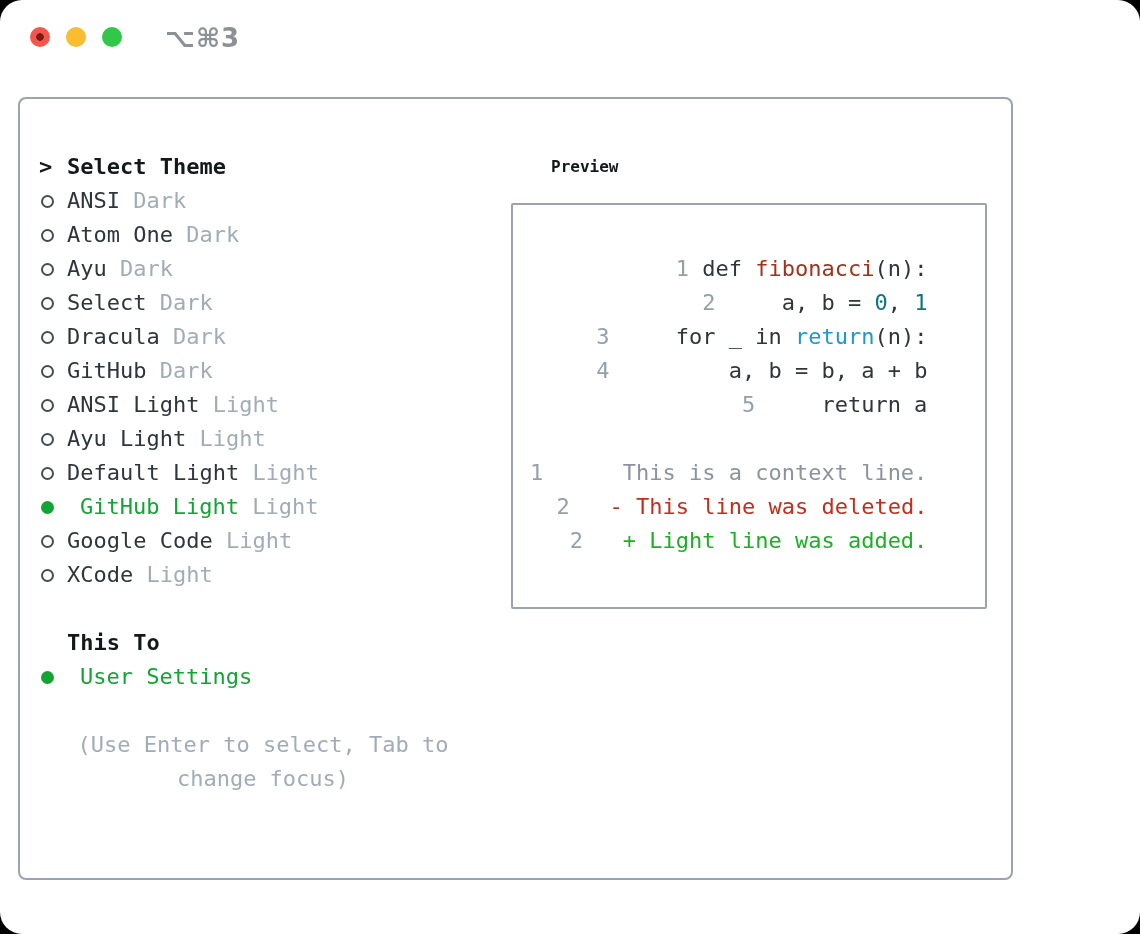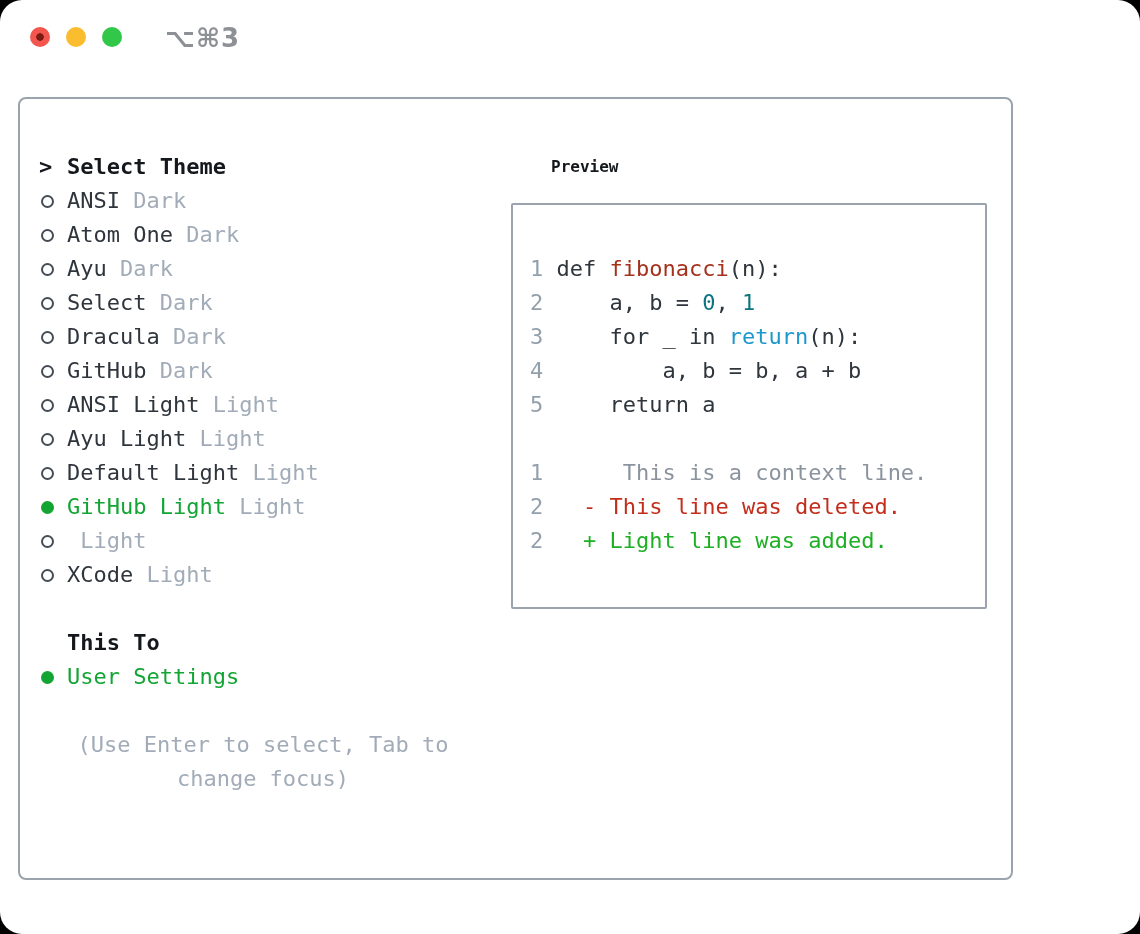--- a/index.html
+++ b/index.html
@@ -35,35 +35,35 @@
     position:absolute;left:18px;top:51px;width:450px;
     font-size:22px;line-height:34px;color:var(--text,#2f353c);
   }
   .row{display:flex;align-items:center;height:34px;white-space:pre;}
   .icon-slot{width:29px;flex:0 0 29px;display:flex;align-items:center;}
   .radio{
     width:13px;height:13px;border-radius:50%;
     border:2px solid #454c55;box-sizing:border-box;margin-left:3px;
   }
   .row.selected .radio{background:var(--accent-green,#13a534);border-color:var(--accent-green,#13a534);}
-  .row.selected .name{color:var(--accent-green,#13a534);}
+  .row.selected .name{color:var(--accent-green,#13a534);margin-left:13px;}
   .prompt{font-weight:700;color:#14181c;margin-left:1px;}
   .hdr{font-weight:700;color:#14181c;}
   .variant{color:var(--muted,#a1acb8);}
   .spacer-row{height:34px;}
   .hint{color:var(--muted,#a1acb8);text-align:center;}
   
   .preview-title{
     position:absolute;left:484px;top:51px;height:34px;line-height:34px;
     font-size:16px;font-weight:700;color:#14181c;margin-left:47px;
   }
   .preview-box{
     position:absolute;left:491px;top:104px;width:476px;height:406px;
     border:2px solid var(--border,#9aa3ae);border-radius:2px;background:#fff;
-    box-sizing:border-box;overflow:hidden;
+    box-sizing:border-box;overflow:hidden;text-align:right;
   }
   .preview-code{position:absolute;left:17px;top:47px;font-size:22px;line-height:34px;}
   .code-line{white-space:pre;height:34px;}
   .ln{color:var(--line-number,#93a0ac);}
   .tok-code{color:var(--text,#2f353c);}
   .tok-func{color:var(--func-red,#a5301c);}
   .tok-num{color:var(--number-teal,#0d7580);}
   .tok-call{color:var(--call-blue,#1d98cd);}
   .tok-ctx{color:var(--context-gray,#8b949e);}
   .tok-del{color:var(--deleted-red,#c32d1c);}
@@ -125,21 +125,21 @@
           <div class="row">
     <span class="icon-slot"><span class="radio"></span></span>
     <span class="name">Default Light</span><span> </span><span class="variant">Light</span>
   </div>
           <div class="row selected">
     <span class="icon-slot"><span class="radio"></span></span>
     <span class="name">GitHub Light</span><span> </span><span class="variant">Light</span>
   </div>
           <div class="row">
     <span class="icon-slot"><span class="radio"></span></span>
-    <span> </span><span class="variant">Light</span>
+    <span class="name">Google Code</span><span> </span><span class="variant">Light</span>
   </div>
           <div class="row">
     <span class="icon-slot"><span class="radio"></span></span>
     <span class="name">XCode</span><span> </span><span class="variant">Light</span>
   </div>
         </div>
 
       <div class="spacer-row"></div>
 
       <div class="row">

